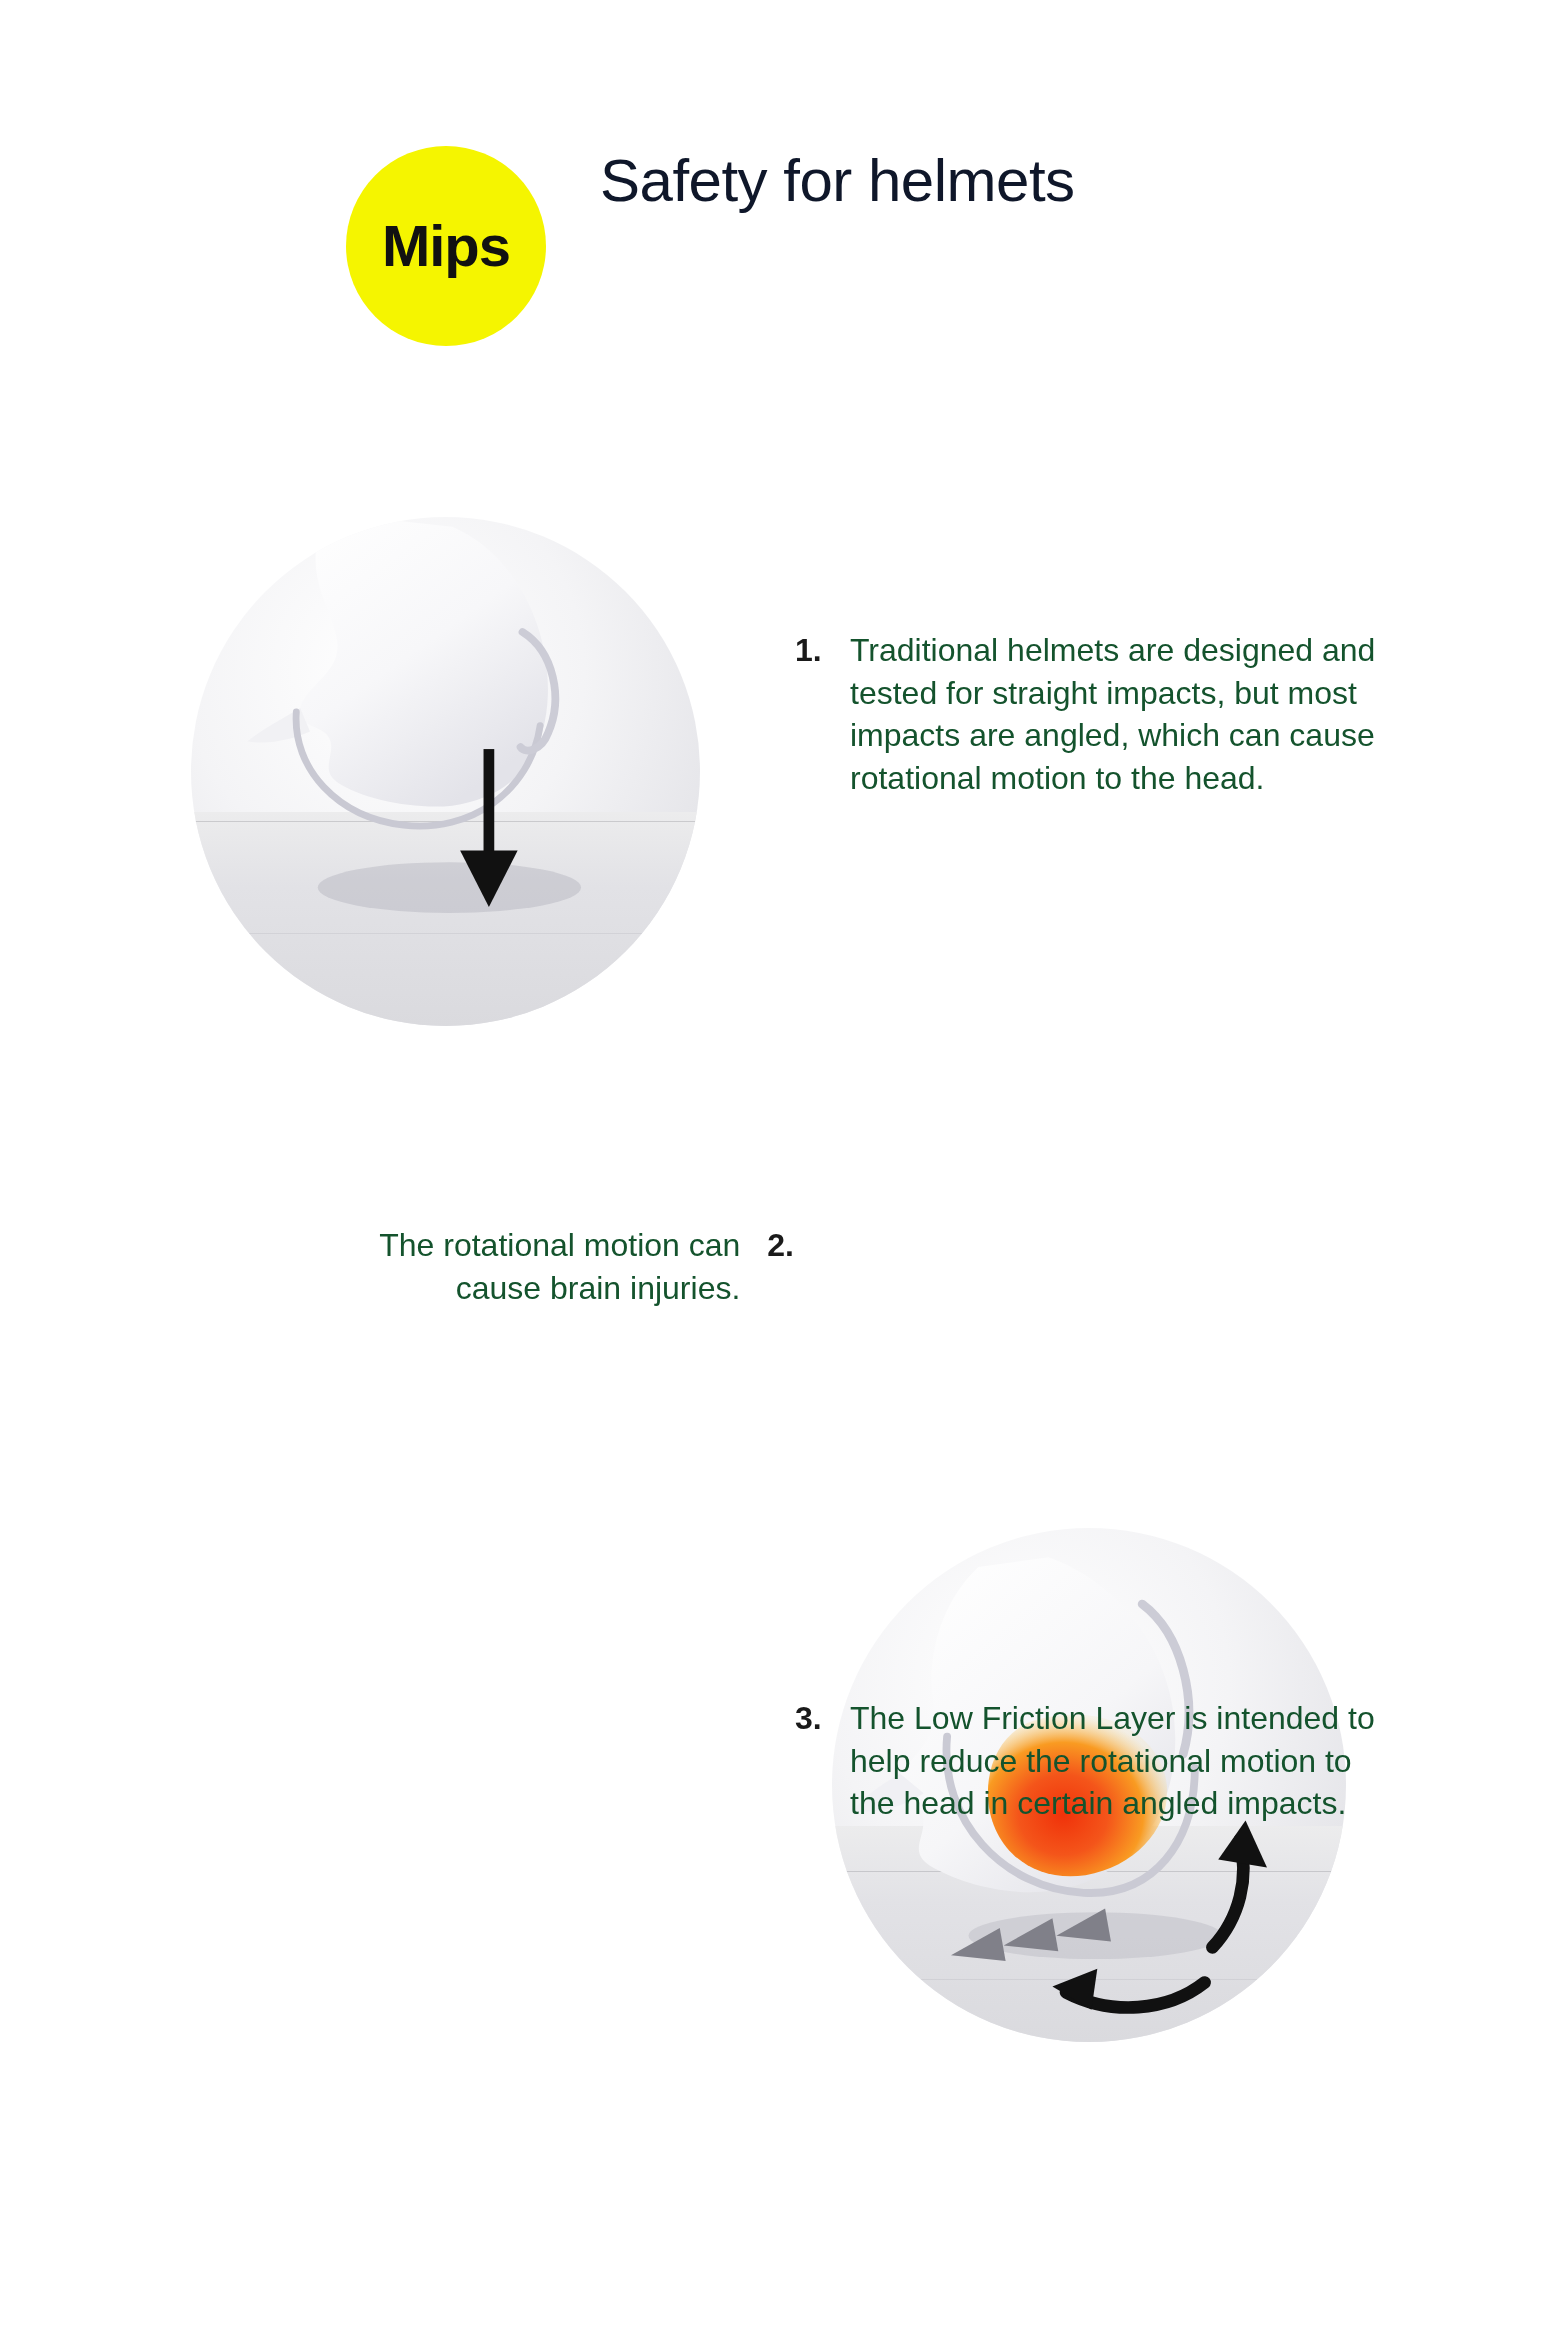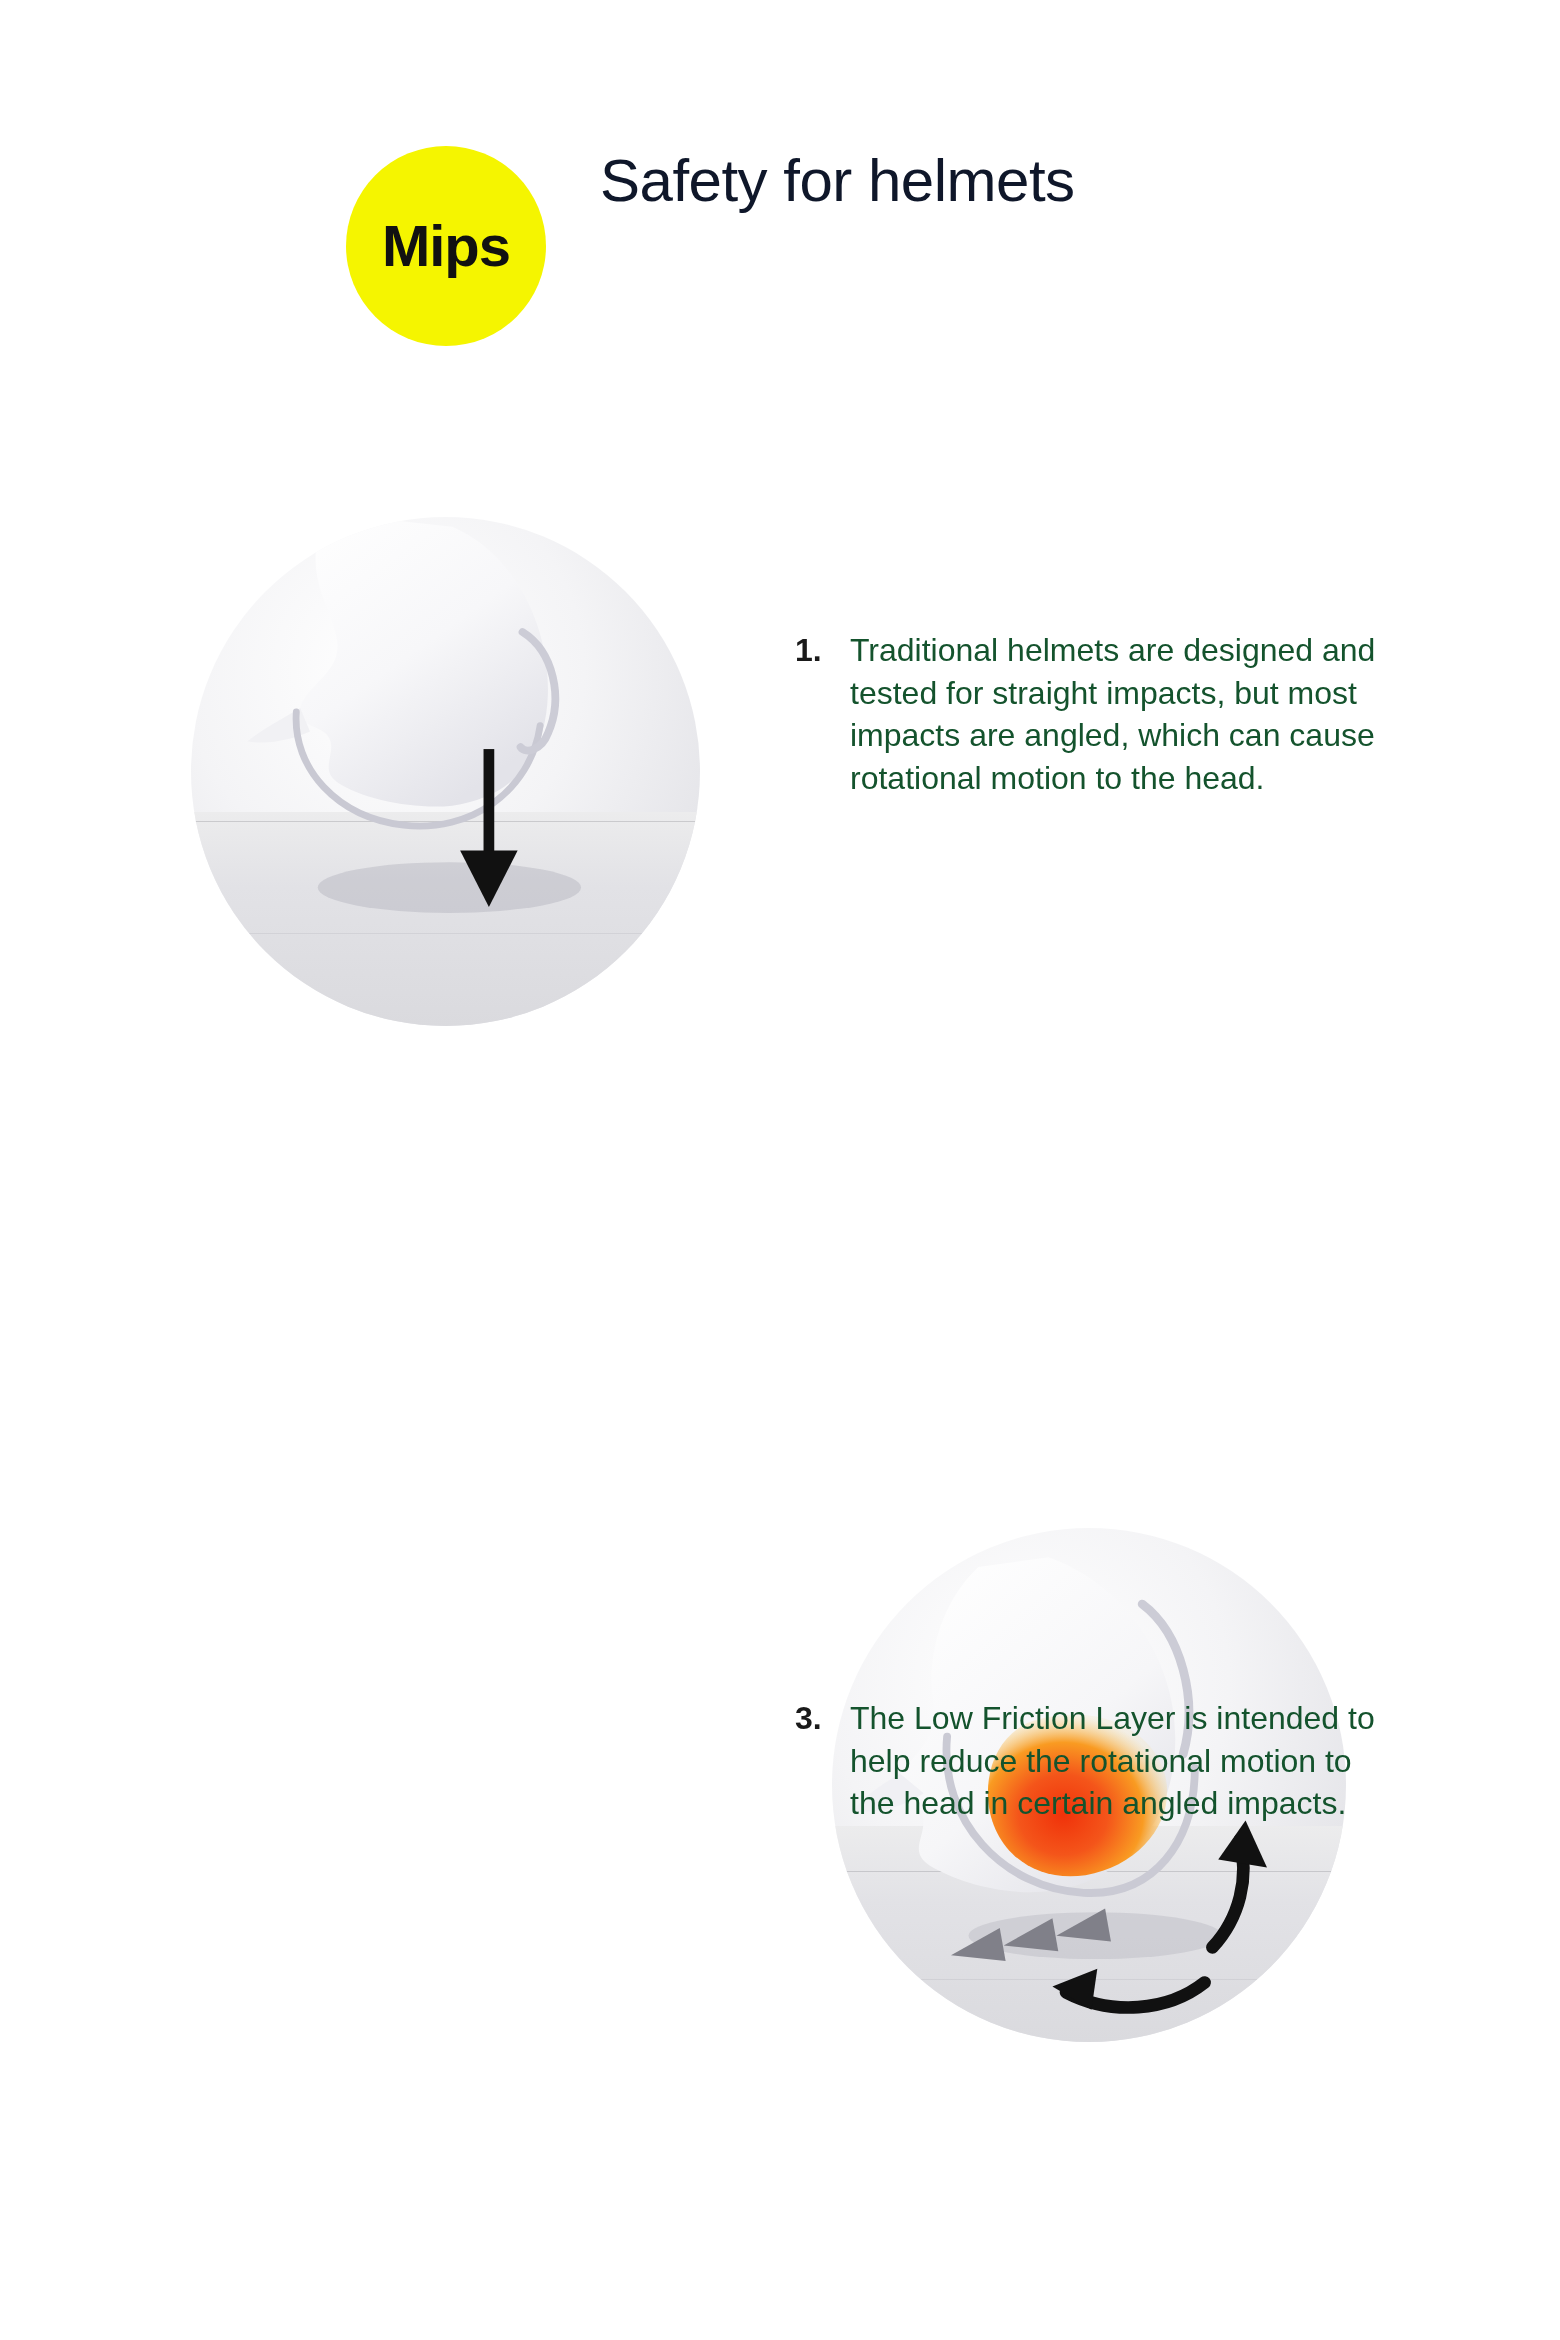--- a/index.html
+++ b/index.html
@@ -248,20 +248,24 @@
 
       <g fill="none" stroke="#111111" stroke-width="13" stroke-linecap="round">
         <path d="M 390 430 C 418 400 428 358 418 320"></path>
         <path d="M 240 476 C 286 500 344 496 382 466"></path>
       </g>
       <polygon points="424,300 446,348 396,340" fill="#111111"></polygon>
       <polygon points="226,470 272,452 266,494" fill="#111111"></polygon>
     </svg>
   </div>
 
+  <div class="step step-text" id="step2-text">
+    <div class="step-body step-body-right">The rotational motion can cause brain injuries.</div>
+    <div class="step-num">2.</div>
+  </div>
 
   <div class="step step-text" id="step3-text">
     <div class="step-num">3.</div>
     <div class="step-body">The Low Friction Layer is intended to help reduce the rotational motion to the head in certain angled impacts.</div>
   </div>
 
 </div>
 
 
 </body></html>

